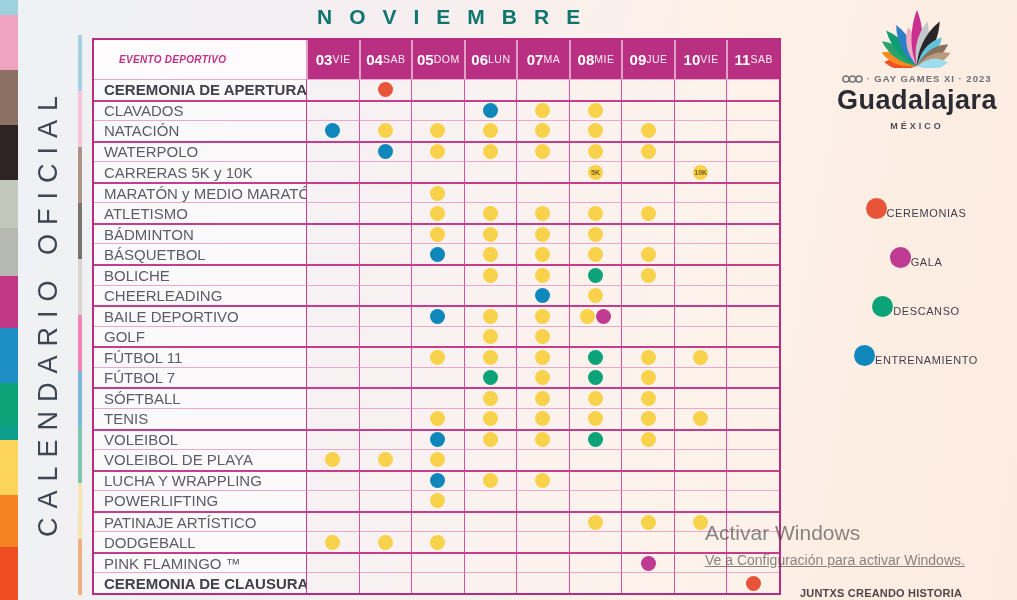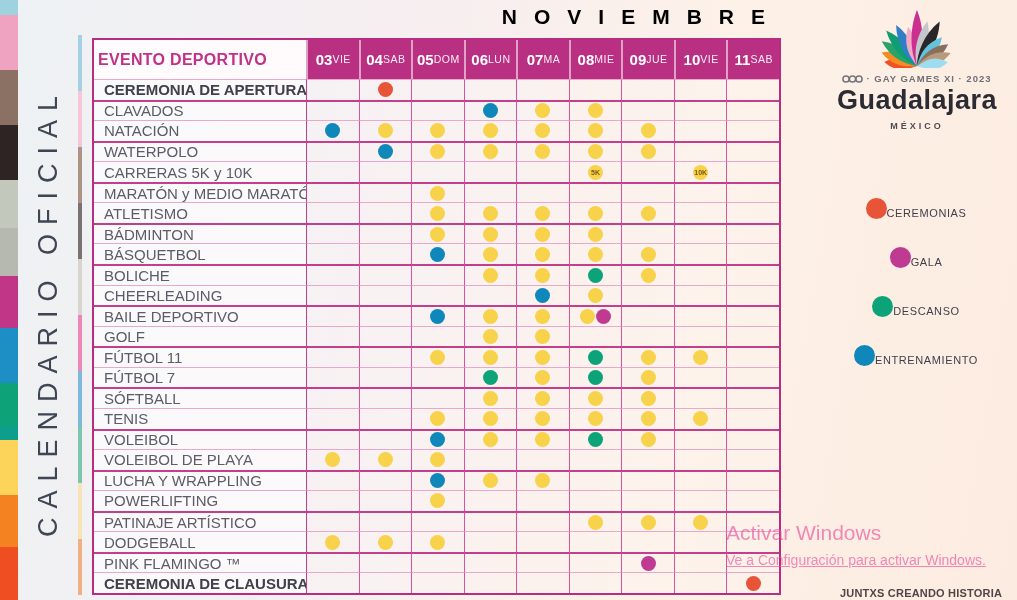--- a/index.html
+++ b/index.html
@@ -15,32 +15,32 @@
   .accent-strip div{width:100%;flex:1;}
   
   .vertical-title{
     position:absolute;left:18px;top:30px;height:563px;width:60px;
     writing-mode:vertical-rl;transform:rotate(180deg);
     font-size:27px;font-weight:500;letter-spacing:9px;color:#3d4652;
     display:flex;align-items:center;justify-content:center;white-space:nowrap;
   }
   
   .month-title{
-    position:absolute;left:300px;top:5px;width:482px;text-align:right;
-    font-size:21px;font-weight:bold;letter-spacing:17px;text-indent:17px;color:#000000;
+    position:absolute;left:300px;top:5px;width:482px;text-align:left;
+    font-size:21px;font-weight:bold;letter-spacing:17px;text-indent:17px;color:#0f766e;
   }
   
   .cal-table{
     position:absolute;left:92px;top:38px;width:689px;height:557px;
     display:grid;grid-template-columns:212px repeat(9,1fr);
     grid-template-rows:39px repeat(25,1fr);
     border:2px solid #b92d80;box-sizing:border-box;background:rgba(255,255,255,0.18);
   }
-  .hdr-name{background:rgba(255,252,253,0.93);color:#bf3287;font-weight:bold;font-size:16px;
-    display:flex;align-items:center;padding-left:4px;letter-spacing:.3px;}
+  .hdr-name{background:rgba(255,252,253,0.93);color:#bf3287;font-weight:bold;font-size:10px;
+    display:flex;align-items:center;padding-left:25px;letter-spacing:.3px;font-style:italic;}
   .hdr-day{background:#b92f82;color:#fff;display:flex;align-items:center;
     justify-content:center;border-left:2px solid rgba(255,255,255,.55);line-height:1.05;}
   .hdr-day .num{font-weight:bold;font-size:15px;}
   .hdr-day .abbr{font-size:10.5px;opacity:.92;letter-spacing:.5px;}
   .cell-name{background:rgba(255,255,255,0.55);display:flex;align-items:center;padding-left:10px;
     font-size:15px;color:#5c5c68;white-space:nowrap;overflow:hidden;}
   .cell-name.bold{font-weight:bold;color:#41414b;}
   .cell-day{display:flex;align-items:center;justify-content:center;gap:1px;border-left:1px solid #d9519f;}
   .cell-day.first{border-left:1.5px solid #c33e8b;}
   .sep-light{border-top:1px solid #eba8cd;}
@@ -58,24 +58,24 @@
   .logo-badge{display:flex;align-items:center;justify-content:center;gap:3px;
     font-size:9.5px;font-weight:bold;color:#6e6e74;letter-spacing:1px;margin-top:1px;}
   .logo-city{font-size:27px;font-weight:bold;color:#2b2b33;letter-spacing:.5px;margin-top:1px;}
   .logo-country{font-size:9px;font-weight:bold;letter-spacing:3px;color:#4c4c55;margin-top:5px;}
   
   .legend{position:absolute;left:846px;top:198px;width:140px;display:flex;flex-direction:column;align-items:center;}
   .legend-item{display:flex;align-items:center;margin-bottom:20px;}
   .legend-dot{width:21px;height:21px;border-radius:50%;margin-bottom:8px;}
   .legend-label{font-size:11px;color:#3f3f4c;letter-spacing:.6px;}
   
-  .watermark{position:absolute;left:726px;top:521px;color:#ec4899;opacity:.62;}
+  .watermark{position:absolute;left:705px;top:521px;color:#404040;opacity:.62;}
   .watermark .wm1{font-size:21px;}
   .watermark .wm2{font-size:14px;margin-top:7px;text-decoration:underline;}
-  .footer-text{position:absolute;left:840px;top:587px;font-size:11px;font-weight:bold;
+  .footer-text{position:absolute;left:800px;top:587px;font-size:11px;font-weight:bold;
     color:#514547;letter-spacing:.2px;white-space:nowrap;}
 </style>
 </head>
 <body>
 
 <div class="left-strip" id="leftStrip">
     <div style="height: 15px; background: rgb(158, 210, 222);"></div>
     <div style="height: 55px; background: rgb(240, 163, 192);"></div>
     <div style="height: 55px; background: rgb(138, 113, 99);"></div>
     <div style="height: 55px; background: rgb(46, 36, 36);"></div>

